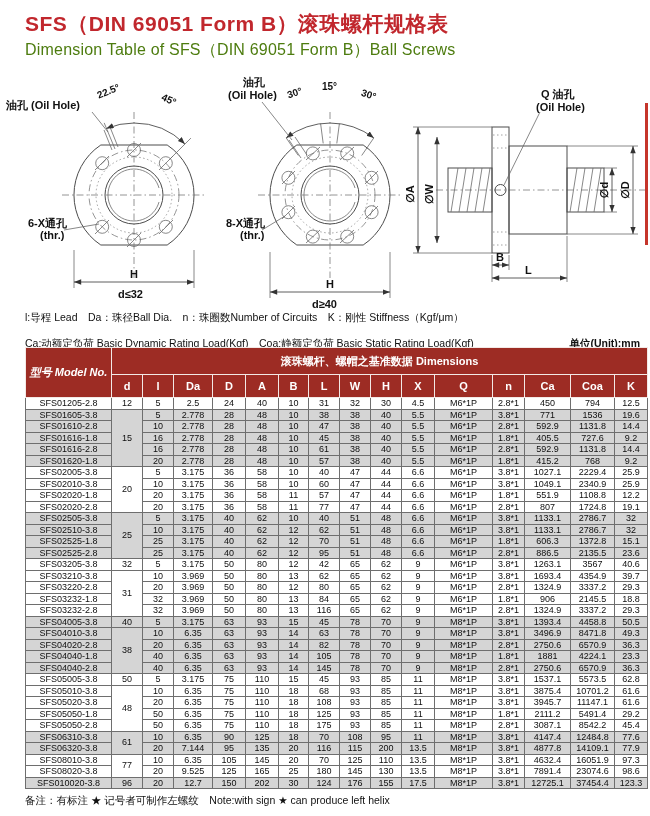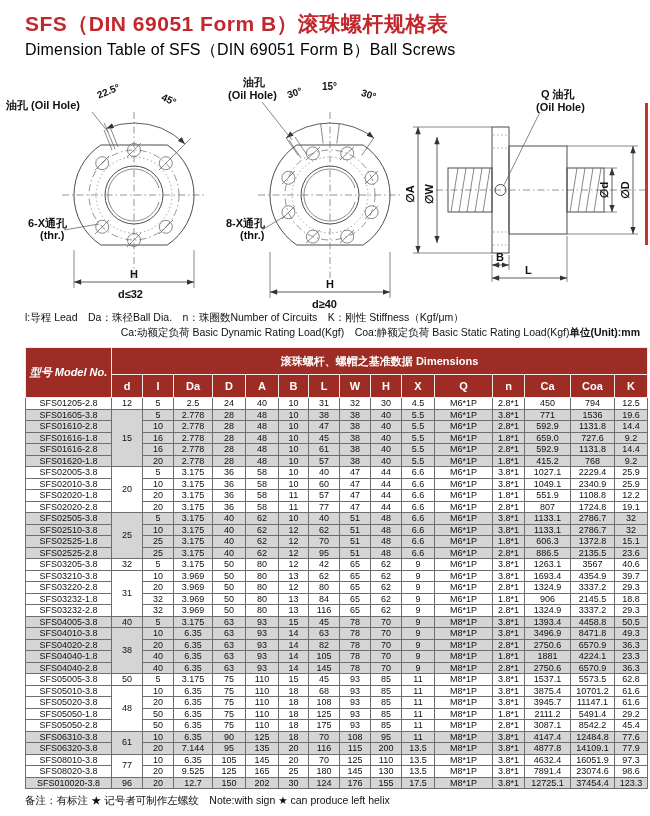--- a/index.html
+++ b/index.html
@@ -1,33 +1,33 @@
 <!DOCTYPE html>
 <html><head>
 <meta charset="utf-8">
 <style>
   html,body{margin:0;padding:0;background:#fff;}
   .page{position:relative;width:650px;height:816px;background:#fff;overflow:hidden;
         font-family:"Liberation Sans",sans-serif;color:#1a1a1a;border-radius:8px;}
   
   .titles{position:absolute;left:25px;top:10px;}
   .title-cn{margin:0;font-size:21px;font-weight:bold;color:var(--title-red,#c1272d);letter-spacing:.5px;}
-  .title-en{margin:2px 0 0 0;font-size:16px;font-weight:normal;color:#000000;letter-spacing:.2px;}
+  .title-en{margin:2px 0 0 0;font-size:16px;font-weight:normal;color:#4d7c0f;letter-spacing:.2px;}
   
   .drawings{position:absolute;left:0;top:60px;}
   .ln{stroke:#4c4c4c;stroke-width:1;fill:none;}
   .thin{stroke:#6a6a6a;stroke-width:.8;fill:none;}
   .cl{stroke:#7a7a7a;stroke-width:.8;fill:none;stroke-dasharray:7 3 1.5 3;}
   .dot{stroke:#8a8a8a;stroke-width:.8;fill:none;stroke-dasharray:1.5 2.5;}
   .dim{stroke:#4c4c4c;stroke-width:.9;fill:none;}
   .svgtxt{font-family:"Liberation Sans",sans-serif;font-size:11px;font-weight:bold;fill:#111;}
   .svgtxt-s{font-family:"Liberation Sans",sans-serif;font-size:10px;font-weight:bold;fill:#111;}
   
   .legend{position:absolute;left:25px;top:311px;width:615px;font-size:10.5px;color:#111;}
-  .legend-row{display:flex;justify-content:flex-end;line-height:14px;}
+  .legend-row{display:flex;justify-content:space-between;line-height:14px;margin-top:11px;}
   .unit{font-weight:bold;}
   
   table.spec{position:absolute;left:25px;top:347px;width:622px;border-collapse:collapse;
              table-layout:fixed;font-size:9px;}
   table.spec thead th{background:var(--header-red,#9d2c24);color:#fff;border:1px solid #f3e9e6;
              font-weight:bold;padding:0;margin-top:8px;}
   table.spec thead tr.r1 th{height:26px;font-size:11px;}
   table.spec thead tr.r2 th{height:22px;font-size:11px;}
   table.spec thead th.model-h{font-size:10.5px;font-style:italic;}
   table.spec tbody td{border:1px solid #6e6e6e;text-align:center;padding:0;height:10.5px;
@@ -341,21 +341,21 @@
           <td>2.778</td>
           <td>28</td>
           <td>48</td>
           <td>10</td>
           <td>45</td>
           <td>38</td>
           <td>40</td>
           <td>5.5</td>
           <td>M6*1P</td>
           <td>1.8*1</td>
-          <td>659.0</td>
+          <td>405.5</td>
           <td>727.6</td>
           <td>9.2</td>
         </tr>
         <tr class="shade">
           <td>SFS01616-2.8</td>
           <td>16</td>
           <td>2.778</td>
           <td>28</td>
           <td>48</td>
           <td>10</td>

